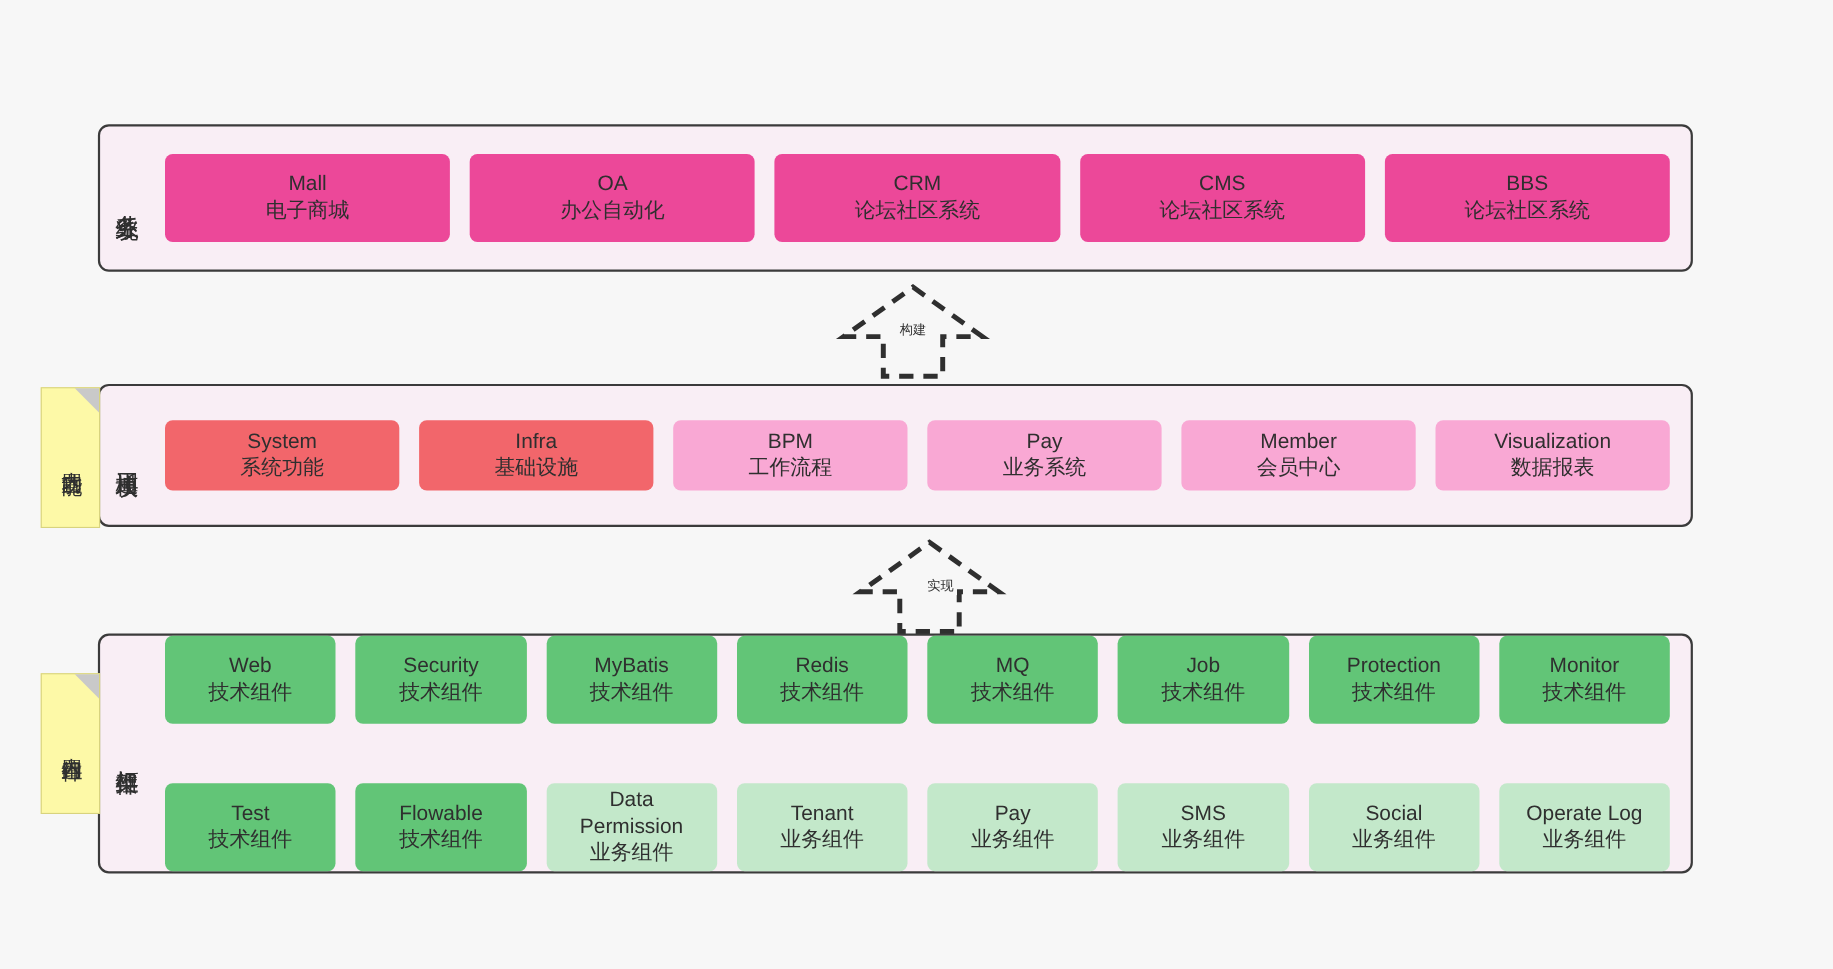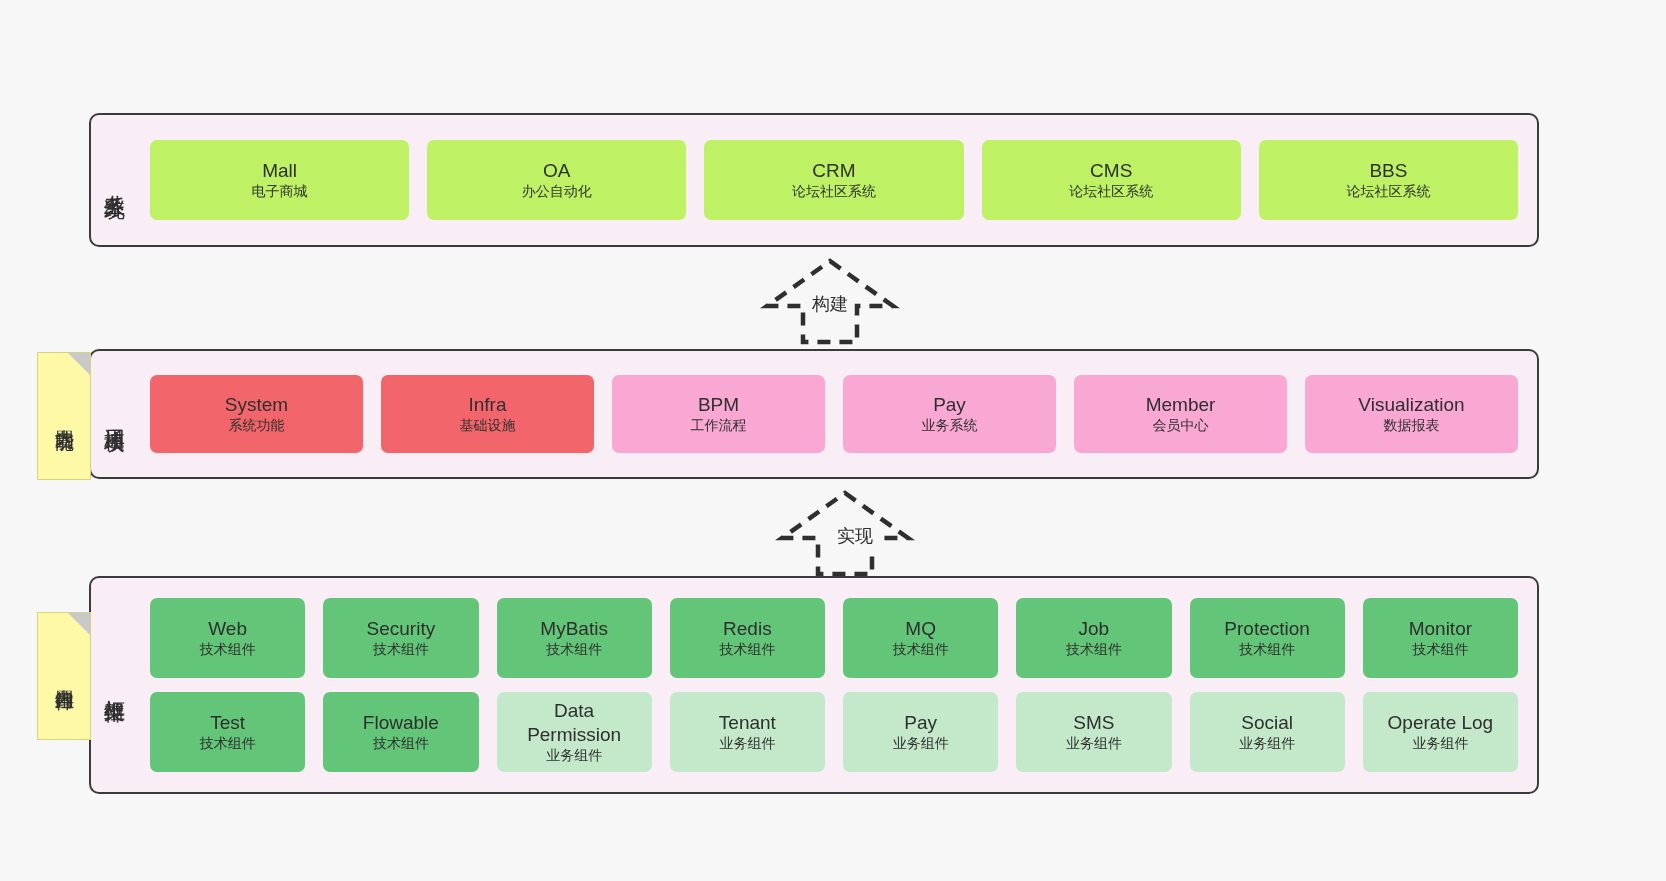--- a/index.html
+++ b/index.html
@@ -37,45 +37,45 @@
     letter-spacing:1px;
     user-select:none;
   }
   .layer-body{
     flex:1 1 auto;
     display:flex;
     align-items:center;
     padding:0 10px 0 4px;
     box-sizing:border-box;
   }
-  .layer-body.two-row{flex-direction:column;justify-content:center;gap:14px;}
+  .layer-body.two-row{flex-direction:column;justify-content:space-between;gap:14px;}
   .row{display:flex;width:100%;gap:0;}
 
   
   .card{
     flex:1 1 0;
     margin:0 9px;
     border-radius:7px;
     display:flex;
     flex-direction:column;
     align-items:center;
     justify-content:center;
     text-align:center;
     box-sizing:border-box;
     line-height:1.26;
     color:#2f2f2f;
   }
   .card .t1{font-size:19px;}
-  .card .t2{font-size:14px;}
+  .card .t2{font-size:19px;}
 
   .h-top .card{height:80px;}
-  .h-mid .card{height:78px;}
+  .h-mid .card{height:64px;}
   .h-bot .card{height:80px;}
 
-  .c-blue{background:#bef264;}
+  .c-blue{background:#ec4899;}
   .c-red{background:#f2666b;}
   .c-pink{background:#f9a8d4;}
   .c-green{background:#62c577;}
   .c-lgreen{background:#c3e8ca;}
 
   
   .note{
     position:absolute;
     width:54px;
     background:#fdf9a7;
@@ -100,21 +100,21 @@
     border-left:22px solid transparent;
   }
 
   
   .arrow{position:absolute;}
   .arrow svg{display:block;overflow:visible;}
   .arrow .alabel{
     position:absolute;
     left:50%;
     transform:translateX(-50%);
-    font-size:18px;
+    font-size:12px;
     color:#2f2f2f;
     background:#f7f7f7;
     padding:0 3px;
     white-space:nowrap;
     user-select:none;
   }
 </style>
 </head>
 <body>
 

